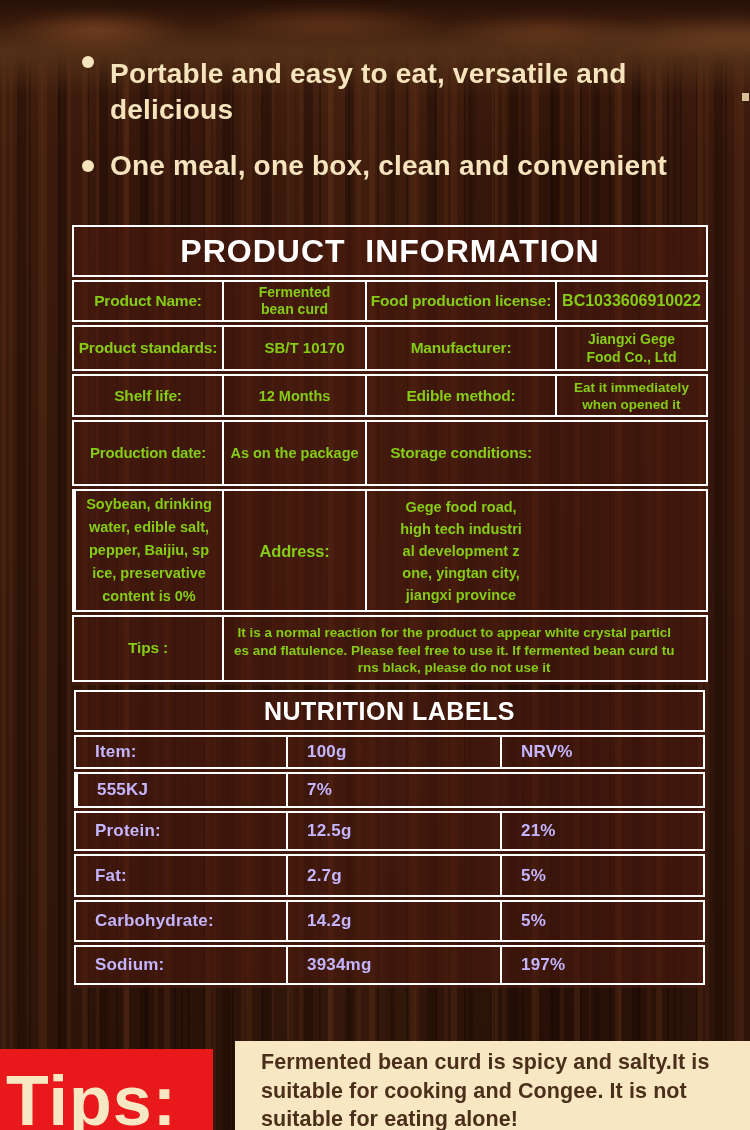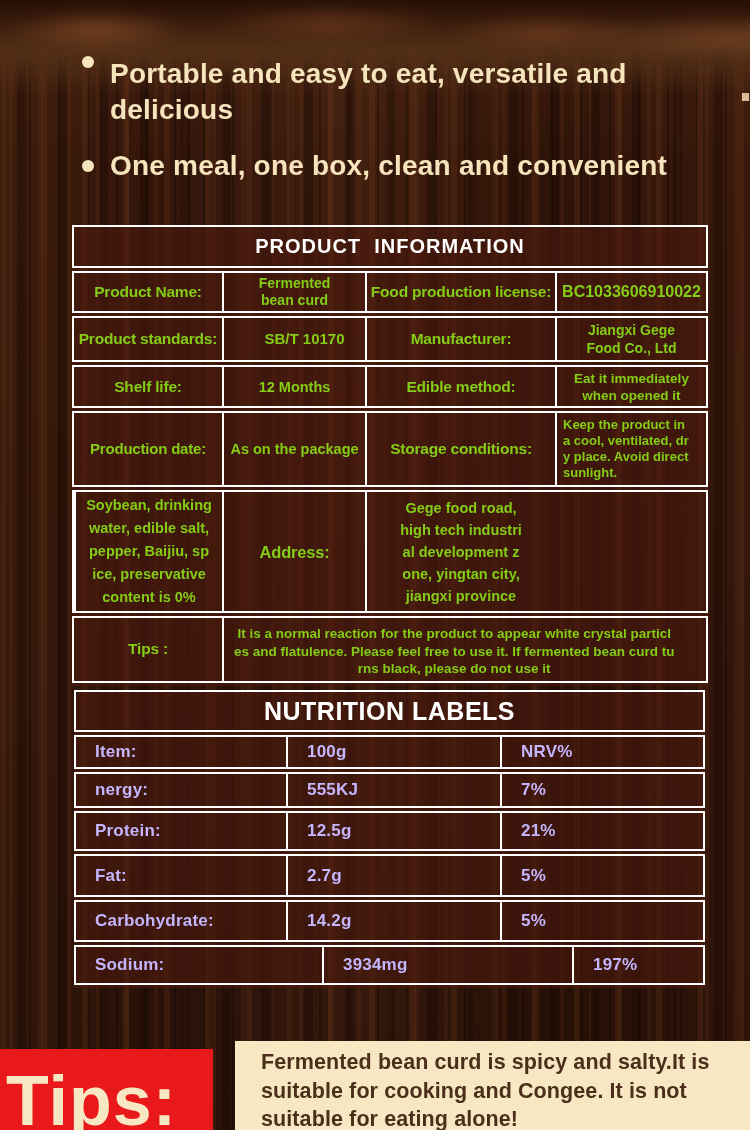--- a/index.html
+++ b/index.html
@@ -38,23 +38,23 @@
     white-space:pre-line; letter-spacing:.2px;
   }
   .b1 { top:44px;margin-top:12px; }
   .b2 { top:148px; }
 
   
   .tbl { position:absolute; background:rgba(74,26,14,.62); }
   .product-table { left:72px; top:225px; width:636px; }
   .nutrition-table { left:74px; top:690px; width:631px; }
   .tbl-title {
-    height:43px; border:2px solid #fff; margin-bottom:3px;
+    height:52px; border:2px solid #fff; margin-bottom:3px;
     display:flex; align-items:center; justify-content:center;
-    color:#fff; font-size:20px; font-weight:700; letter-spacing:1px; white-space:pre;
+    color:#fff; font-size:32px; font-weight:700; letter-spacing:1px; white-space:pre;
   }
   .n-title { height:42px; font-size:25px; letter-spacing:.5px; }
 
   .p-row { display:grid; grid-template-columns:148px 143px 190px 1fr; border:2px solid #fff; margin-bottom:3px; }
   .p-row-span { grid-template-columns:148px 1fr; }
   .p-cell {
     display:flex; align-items:center; justify-content:center; text-align:center;
     color:#84cc16; border-left:2px solid #fff; padding:2px 3px;
     font-size:15px; line-height:18px; white-space:pre-line;
   }
@@ -84,21 +84,21 @@
   .n-cell {
     display:flex; align-items:center; color:#c4b5fd; border-left:2px solid #fff;
     font-size:17px; font-weight:600; padding-left:19px; letter-spacing:.2px;
   }
   .n-cell.nc1 { border-left:none; }
   .n-head { min-height:34px; }
   #nutrition-rows .n-row:nth-child(1) { min-height:36px; }
   #nutrition-rows .n-row:nth-child(2) { min-height:40px; }
   #nutrition-rows .n-row:nth-child(3) { min-height:43px; }
   #nutrition-rows .n-row:nth-child(4) { min-height:42px; }
-  #nutrition-rows .n-row:nth-child(5) { min-height:40px;gap:36px; }
+  #nutrition-rows .n-row:nth-child(5) { min-height:40px; }
 
   
   .banner { position:absolute; left:0; top:1041px; width:750px; height:89px; }
   .banner-red {
     position:absolute; left:0; top:0; width:213px; height:107px;
     background:var(--c-accent_red,#e9191b);
     display:flex; align-items:center; padding-left:6px;margin-top:8px;
   }
   .tips-label { color:var(--c-cream,#f8e7c3); font-size:70px; font-weight:700; line-height:74px; letter-spacing:1px; margin-top:-4px; }
   .banner-cream {
@@ -143,24 +143,20 @@
           <div class="p-cell c1">Shelf life:</div>
           <div class="p-cell c2">12 Months</div>
           <div class="p-cell c3">Edible method:</div>
           <div class="p-cell c4">Eat it immediately
 when opened it</div>
         </div>
         <div class="p-row p-row-3">
           <div class="p-cell c1">Production date:</div>
           <div class="p-cell c2">As on the package</div>
           <div class="p-cell c3">Storage conditions:</div>
-          <div class="p-cell c4">Keep the product in
-a cool, ventilated, dr
-y place. Avoid direct
-sunlight.</div>
         </div>
         <div class="p-row p-row-4">
           <div class="p-cell c2">Soybean, drinking
 water, edible salt,
 pepper, Baijiu, sp
 ice, preservative
 content is 0%</div>
           <div class="p-cell c3">Address:</div>
           <div class="p-cell c4">Gege food road,
 high tech industri
@@ -179,21 +175,20 @@
 
   <div class="tbl nutrition-table">
     <div class="tbl-title n-title">NUTRITION LABELS</div>
     <div class="n-row n-head">
       <div class="n-cell nc1">Item:</div>
       <div class="n-cell nc2">100g</div>
       <div class="n-cell nc3">NRV%</div>
     </div>
     <div id="nutrition-rows">
         <div class="n-row">
-          <div class="n-cell nc1">nergy:</div>
           <div class="n-cell nc2">555KJ</div>
           <div class="n-cell nc3">7%</div>
         </div>
         <div class="n-row">
           <div class="n-cell nc1">Protein:</div>
           <div class="n-cell nc2">12.5g</div>
           <div class="n-cell nc3">21%</div>
         </div>
         <div class="n-row">
           <div class="n-cell nc1">Fat:</div>

